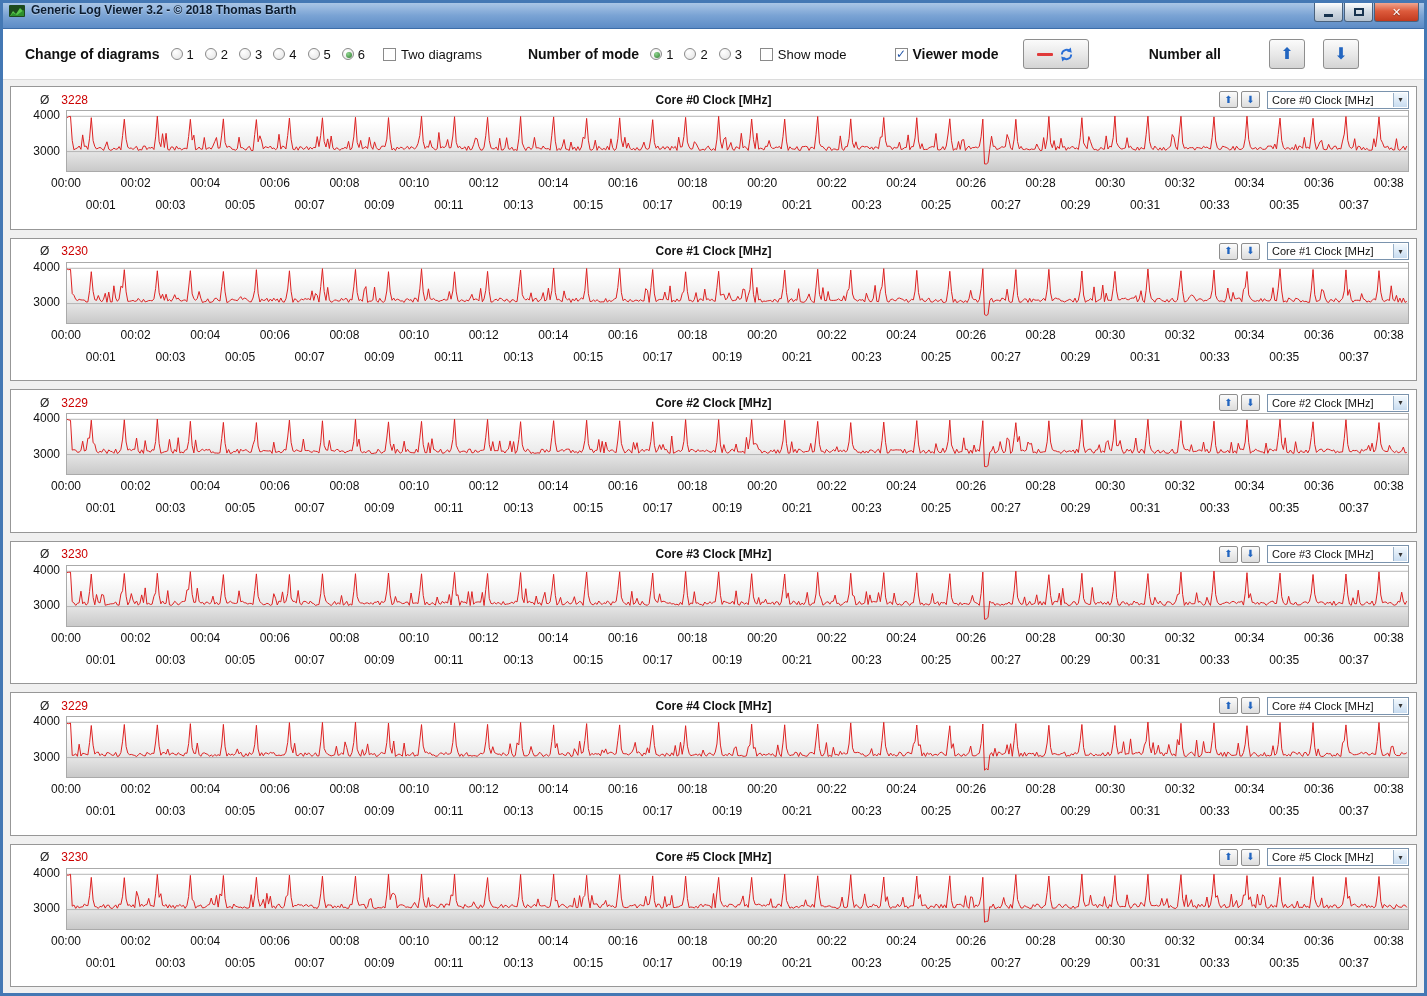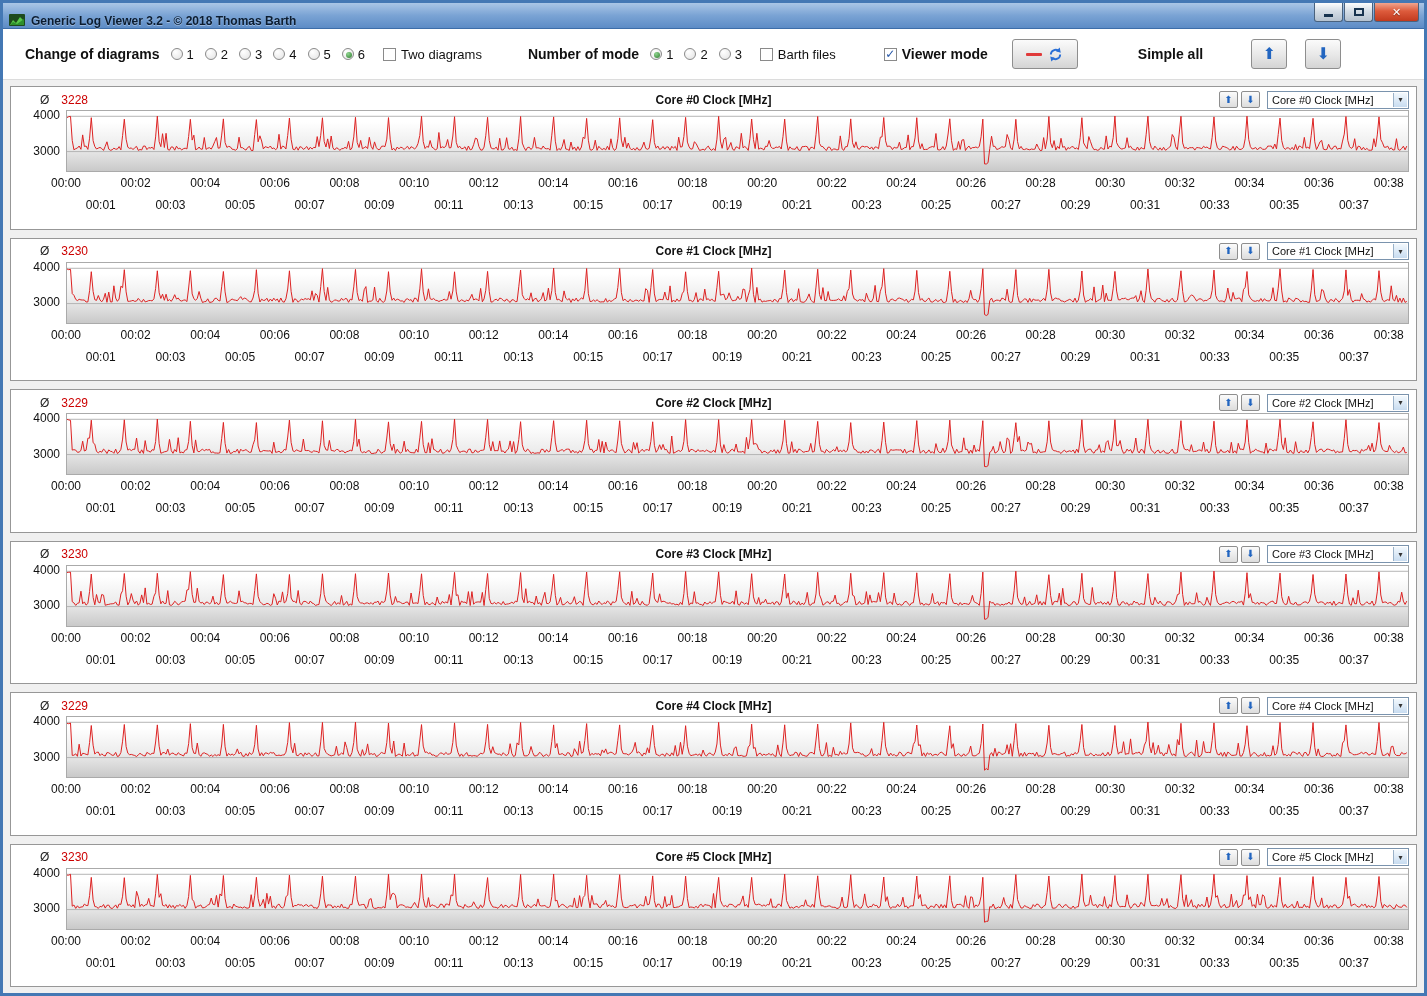--- a/index.html
+++ b/index.html
@@ -9,21 +9,21 @@
     border:3px solid #4478b4;
     display:flex;flex-direction:column;
     background:#f0f0f0;
     font-family:"Liberation Sans","DejaVu Sans",sans-serif;
     color:#111;
   }
   
   .titlebar{
     height:26px;flex:0 0 26px;
     background:linear-gradient(#aac6e6,#7aa3d4 50%,#5d8cc6);
-    display:flex;align-items:flex-end;padding:0 0 0 6px;
+    display:flex;align-items:flex-start;padding:0 0 0 6px;
     border-bottom:1px solid #3d6da8;
   }
   .app-icon{width:16px;height:16px;margin-right:6px;flex:0 0 16px;}
   .title-text{font-size:12px;font-weight:bold;color:#0b1c30;text-shadow:0 1px 0 rgba(255,255,255,.35);}
   .win-buttons{margin-left:auto;display:flex;gap:1px;align-self:flex-start;padding-right:5px;}
   .win-btn{
     width:29px;height:19px;border:1px solid #49627e;border-top:none;
     border-radius:0 0 3px 3px;
     background:linear-gradient(#fdfdfd,#d4dde6 45%,#b5c2cf);
     display:flex;align-items:center;justify-content:center;cursor:default;
@@ -169,39 +169,39 @@
           <span>2</span>
         </label>
         <label class="radio-item">
           <span class="radio"></span>
           <span>3</span>
         </label>
       </div>
 
     <label class="check-item" style="margin-left:18px;">
       <span class="checkbox" id="cb-show"></span>
-      <span>Barth files</span>
+      <span>Show mode</span>
     </label>
 
     <label class="check-item" style="margin-left:48px;">
       <span class="checkbox" id="cb-simple">✓</span>
       <span class="bold-label">Viewer mode</span>
     </label>
 
     <div class="tool-btn refresh-btn" style="margin-left:24px;">
       <span class="red-line"></span>
       <svg width="15" height="15" viewBox="0 0 16 16">
         <path d="M3 8a5 5 0 0 1 8.3-3.7" fill="none" stroke="#2a6fd6" stroke-width="2"></path>
         <polygon points="12.5,0.5 13.6,6 8.4,4.4" fill="#2a6fd6"></polygon>
         <path d="M13 8a5 5 0 0 1-8.3 3.7" fill="none" stroke="#2a6fd6" stroke-width="2"></path>
         <polygon points="3.5,15.5 2.4,10 7.6,11.6" fill="#2a6fd6"></polygon>
       </svg>
     </div>
 
-    <span class="bold-label" style="margin-left:60px;">Simple all</span>
+    <span class="bold-label" style="margin-left:60px;">Number all</span>
 
     <div class="tool-btn arrow-btn" style="margin-left:48px;">
       <span class="arrow-glyph">⬆</span>
     </div>
     <div class="tool-btn arrow-btn" style="margin-left:18px;">
       <span class="arrow-glyph">⬇</span>
     </div>
   </div>
 
   <div class="charts" id="charts">

